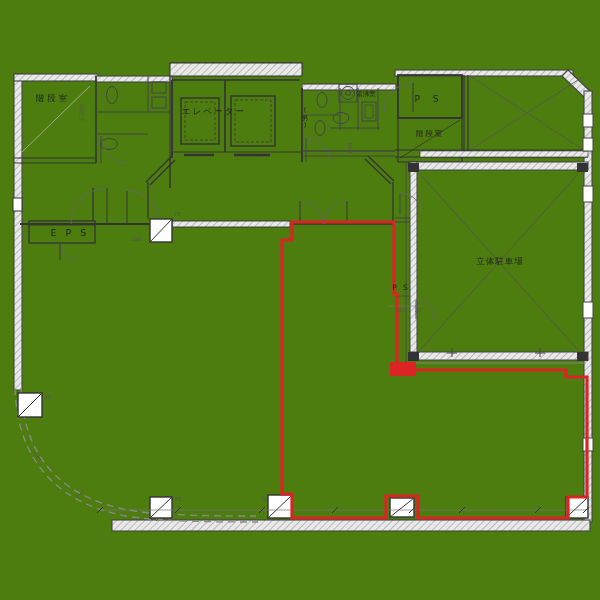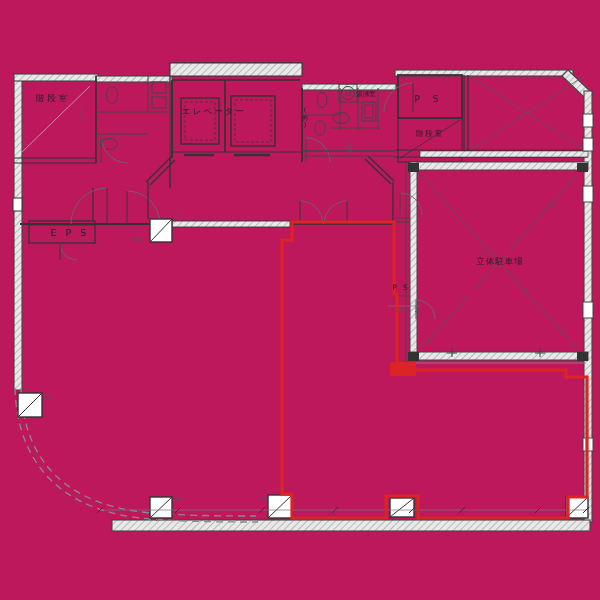--- a/index.html
+++ b/index.html
@@ -1,16 +1,16 @@
 <!DOCTYPE html>
 <html><head>
 <meta charset="utf-8">
 <style>
   html,body{margin:0;padding:0;background:#ffffff;}
-  .stage{position:relative;width:600px;height:600px;background:#be185d;overflow:hidden;
+  .stage{position:relative;width:600px;height:600px;background:#4d7c0f;overflow:hidden;
          font-family:"DejaVu Sans",sans-serif;}
   svg{display:block}
   text{fill:#222;}
   .ann{fill:#555;}
 </style>
 </head>
 <body>
 
 <div class="stage">
 <svg id="plan" width="600" height="600" viewBox="0 0 600 600">

